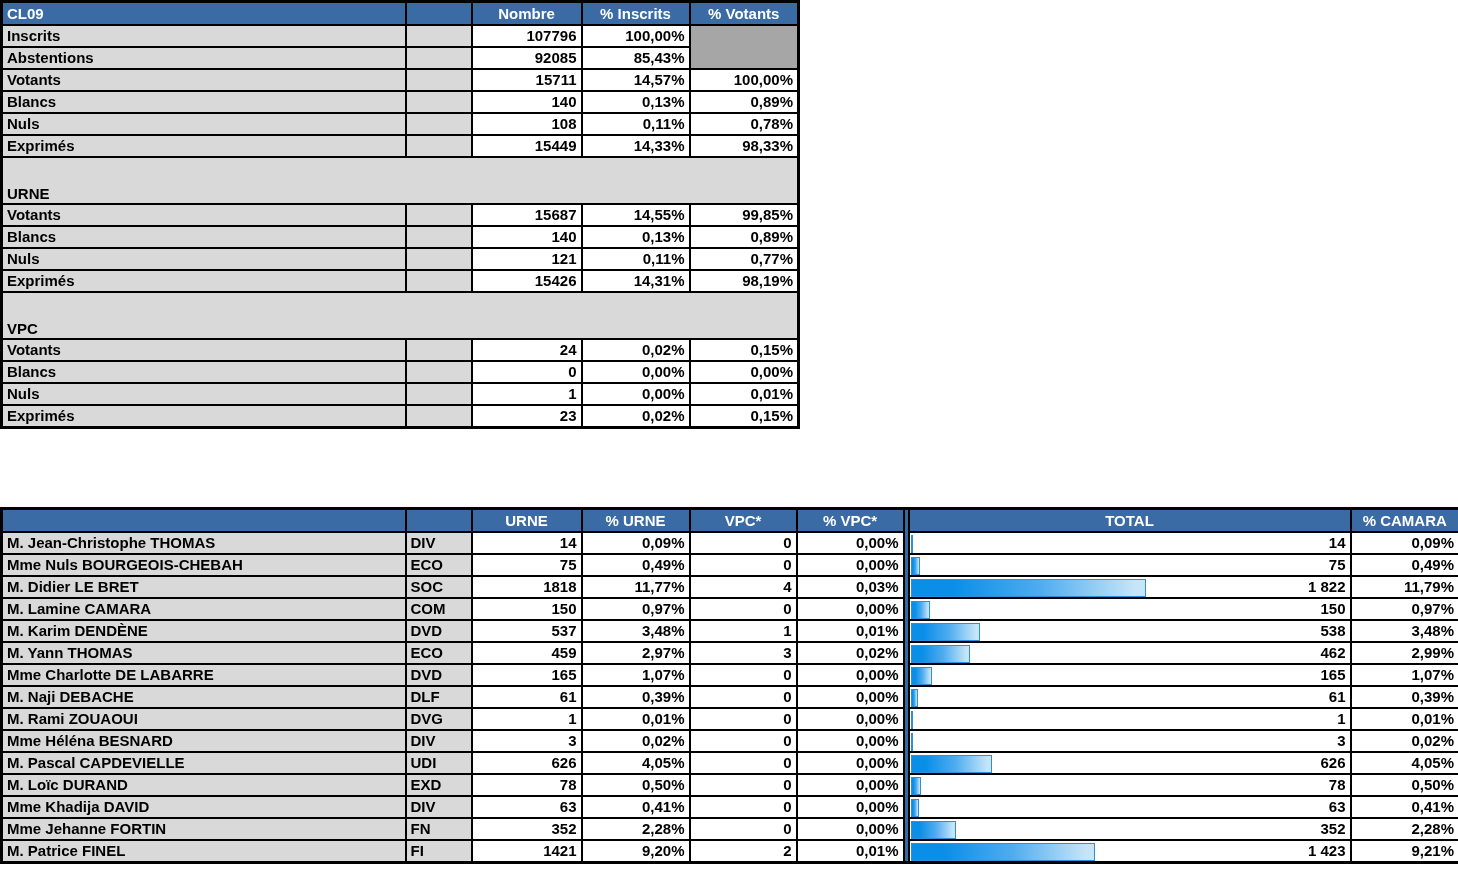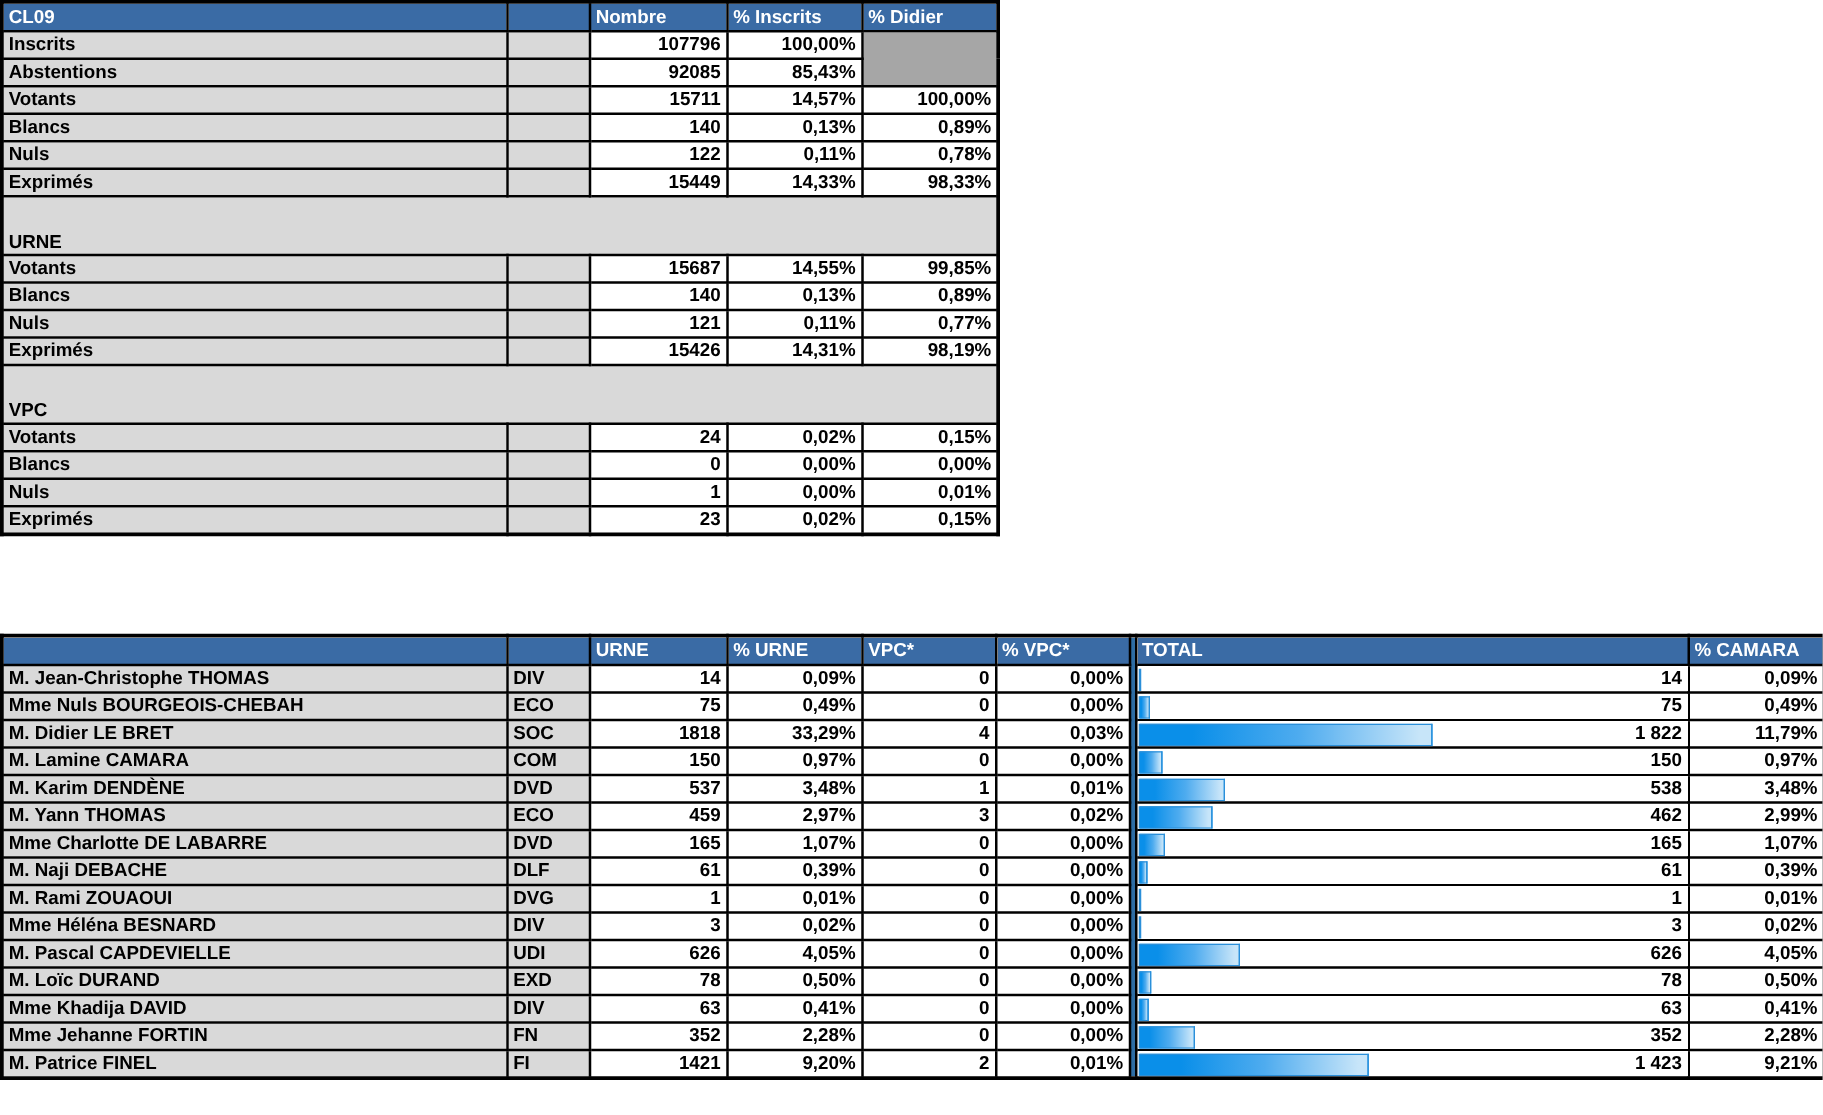--- a/index.html
+++ b/index.html
@@ -25,21 +25,21 @@
   }
   td{
     border:2px solid var(--grid);
     padding:0 4px;height:20px;
     overflow:hidden;white-space:nowrap;
   }
   #summary-table{position:absolute;left:0;top:0;width:797px;border:3px solid var(--grid);}
   #candidates-table{position:absolute;left:0;top:507px;width:1458px;border:3px solid var(--grid);}
   tr.data-row{height:16px;}
   tr.header-row{height:23px;}
-  td.hdr{background:var(--header-bg);color:#fff;text-align:left;}
+  td.hdr{background:var(--header-bg);color:#fff;text-align:center;}
   td.hdr-left{background:var(--header-bg);color:#fff;text-align:left;}
   td.lbl{background:var(--label-bg);text-align:left;}
   td.spacer{background:var(--label-bg);}
   td.num{background:#fff;text-align:right;}
   td.blocked{background:var(--blocked-bg);}
   td.band{
     background:var(--label-bg);height:44px;vertical-align:bottom;
     padding-bottom:1px;text-align:left;
   }
   td.divider-col{background:var(--divider-bg);padding:0;}
@@ -62,21 +62,21 @@
       <col style="width:110px">
     <col style="width:108px">
       <col style="width:109px">
   </colgroup>
   <tbody>
       <tr class="header-row">
         <td class="hdr-left">CL09</td>
         <td class="hdr"></td>
         <td class="hdr">Nombre</td>
         <td class="hdr">% Inscrits</td>
-        <td class="hdr">% Didier</td>
+        <td class="hdr">% Votants</td>
       </tr>
       <tr class="data-row">
         <td class="lbl">Inscrits</td>
         <td class="spacer"></td>
         <td class="num">107796</td>
         <td class="num">100,00%</td>
         <td class="blocked" rowspan="2"></td>
       </tr>
       <tr class="data-row">
         <td class="lbl">Abstentions</td>
@@ -94,21 +94,21 @@
       <tr class="data-row">
         <td class="lbl">Blancs</td>
         <td class="spacer"></td>
         <td class="num">140</td>
         <td class="num">0,13%</td>
         <td class="num">0,89%</td>
       </tr>
       <tr class="data-row">
         <td class="lbl">Nuls</td>
         <td class="spacer"></td>
-        <td class="num">122</td>
+        <td class="num">108</td>
         <td class="num">0,11%</td>
         <td class="num">0,78%</td>
       </tr>
       <tr class="data-row">
         <td class="lbl">Exprimés</td>
         <td class="spacer"></td>
         <td class="num">15449</td>
         <td class="num">14,33%</td>
         <td class="num">98,33%</td>
       </tr>
@@ -218,21 +218,21 @@
         <td class="num">0,49%</td>
         <td class="num">0</td>
         <td class="num">0,00%</td>
         <td class="total-cell"><div class="bar" style="width: 9.70588px;"></div><span class="val">75</span></td>
         <td class="num">0,49%</td>
       </tr>
       <tr class="data-row">
         <td class="lbl">M. Didier LE BRET</td>
         <td class="lbl">SOC</td>
         <td class="num">1818</td>
-        <td class="num">33,29%</td>
+        <td class="num">11,77%</td>
         <td class="num">4</td>
         <td class="num">0,03%</td>
         <td class="total-cell"><div class="bar" style="width: 235.788px;"></div><span class="val">1 822</span></td>
         <td class="num">11,79%</td>
       </tr>
       <tr class="data-row">
         <td class="lbl">M. Lamine CAMARA</td>
         <td class="lbl">COM</td>
         <td class="num">150</td>
         <td class="num">0,97%</td>

